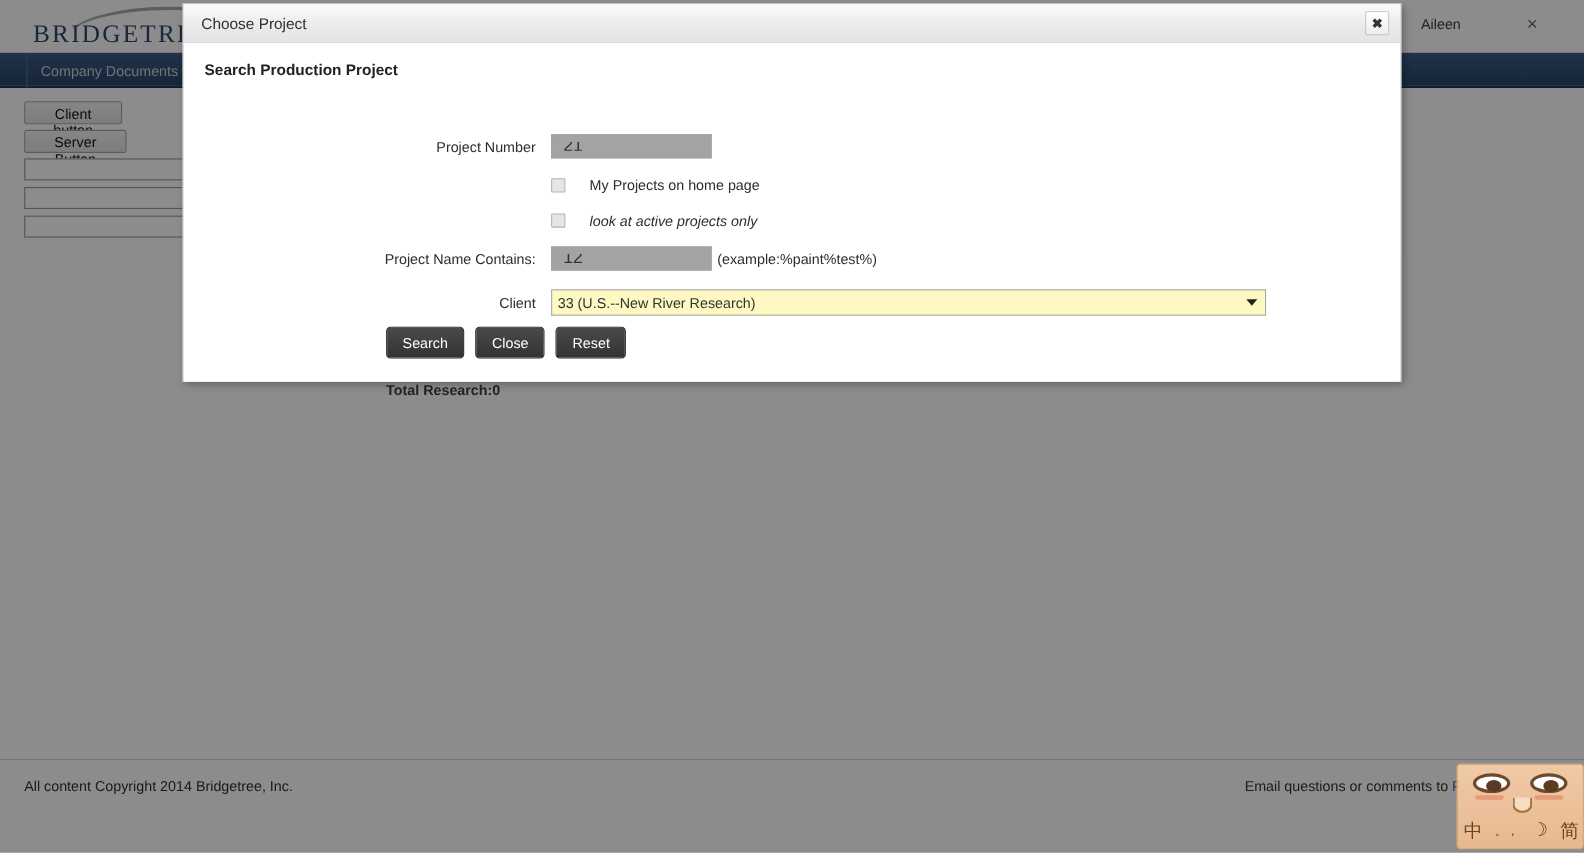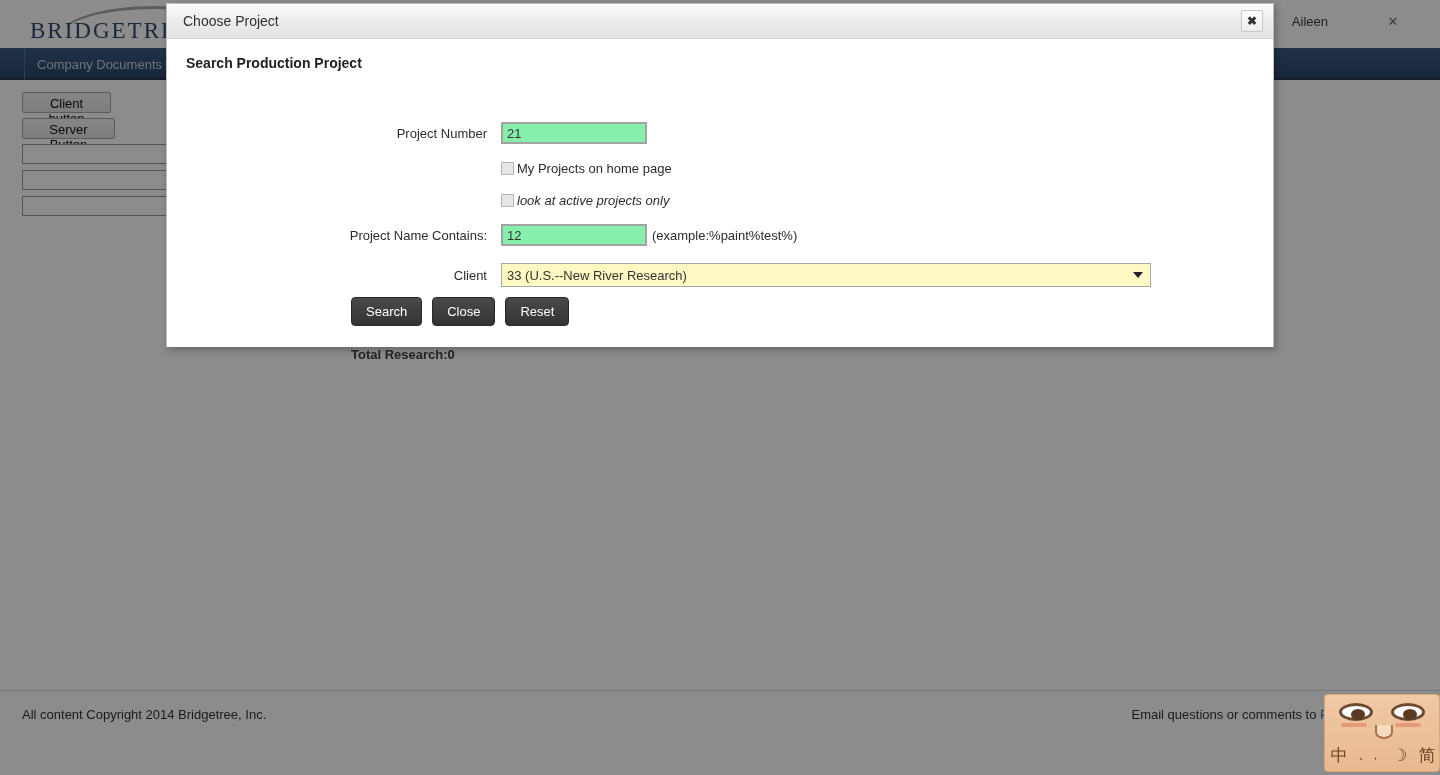--- a/index.html
+++ b/index.html
@@ -166,24 +166,24 @@
     position: absolute;
     display: flex; align-items: center;
   }
   .form-label {
     width: 322px; text-align: right;
     font-size: 13px; color: #2c2c2c;
     padding-right: 14px;
   }
   .txt-input {
     height: 22px;
-    background: #86efac;
-    border: 2px solid #a3a3a3;
+    background: #a3a3a3;
+    border: 7px solid #a3a3a3;
     font-family: "Liberation Sans", sans-serif;
-    font-size: 13px; color: #333;
+    font-size: 16px; color: #333;
     padding: 0 4px;
     outline: none;
   }
   #row-projnum { left: 12px; top: 83px; }
   #in-projnum { width: 146px; }
 
   .cb-row {
     position: absolute;
     display: flex; align-items: center;
     left: 12px;
@@ -191,21 +191,21 @@
   .cb-spacer { width: 322px; padding-right: 14px; }
   .cbx {
     width: 13px; height: 13px;
     background: #e6e6e6;
     border: 1px solid #b4b4b4;
     border-radius: 1px;
     cursor: pointer;
     flex: 0 0 auto;
   }
   .cb-label {
-    margin-left: 3px;
+    margin-left: 22px;
     font-size: 13px; color: #2c2c2c;
   }
   #row-cb1 { top: 122px; }
   #row-cb2 { top: 154px; font-style: italic; }
 
   #row-name { left: 12px; top: 185px; }
   #in-name { width: 146px; }
   #name-hint {
     margin-left: 5px;
     font-size: 13px; color: #2c2c2c;

